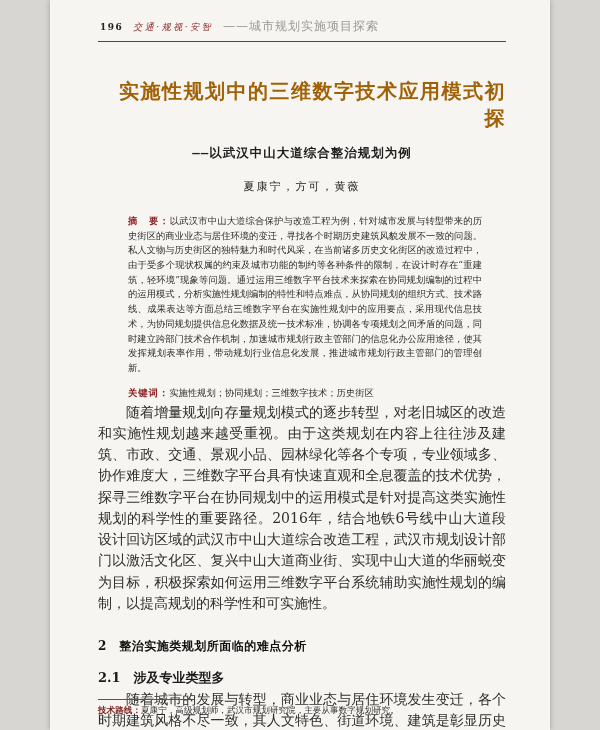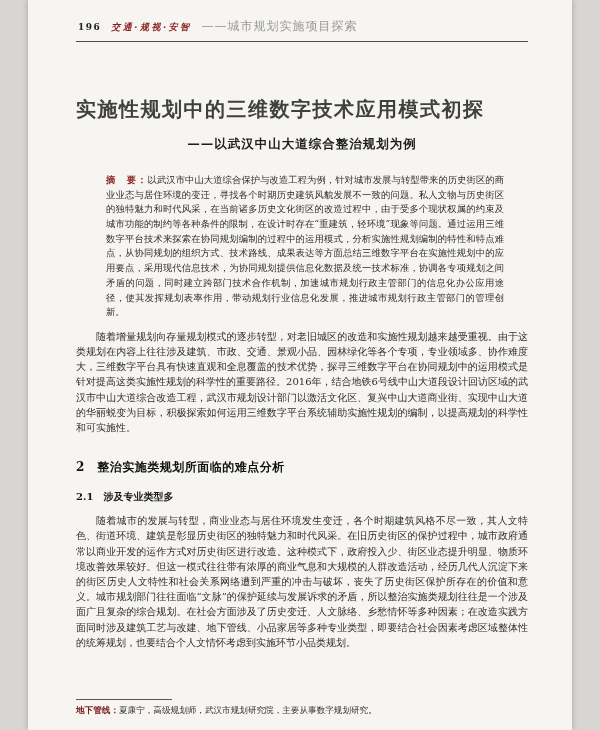--- a/index.html
+++ b/index.html
@@ -1,69 +1,71 @@
 <!DOCTYPE html>
 <html><head>
 <meta charset="utf-8">
 <style>
   * { margin:0; padding:0; box-sizing:border-box; }
   html, body { background:#d8d6d2; font-family:"DejaVu Serif","Liberation Serif",serif; }
   .page {
-    width:544px; height:730px; margin:0 auto; position:relative;
+    width:500px; height:730px; margin:0 auto; position:relative;
     background:#f6f5f1; color:#2b2b2b; overflow:hidden;
     padding:14px 44px 0 48px;
     box-shadow:0 0 6px rgba(0,0,0,.25);
   }
   
   .page-header { display:flex; align-items:baseline; gap:10px; font-size:9px;
     padding:4px 2px 6px 2px; border-bottom:1.5px solid #4a4a4a; }
   .page-num { font-weight:bold; letter-spacing:1.5px; color:#222; }
-  .journal { color:#8a1f1f; font-weight:bold; font-style:italic; letter-spacing:2.5px; }
+  .journal { color:#8a1f1f; font-weight:normal; font-style:italic; letter-spacing:2.5px; }
   .journal-sub { color:#9a9a96; font-size:12px; letter-spacing:1px; }
   
-  .title { text-align:left; font-size:20px; font-weight:bold; margin-top:54px;
-    letter-spacing:1.5px; color:#404040; }
-  .subtitle { text-align:center; font-size:12.5px; font-weight:bold; margin-top:13px; color:#1f1f1f; letter-spacing:1px; }
+  .title { text-align:right; font-size:20px; font-weight:bold; margin-top:36px;
+    letter-spacing:1.5px; color:#a16207; }
+  .subtitle { text-align:center; font-size:12.5px; font-weight:bold; margin-top:13px; color:#1f1f1f; letter-spacing:1px;font-family:Liberation Mono, monospace; }
   .authors { text-align:center; font-size:11px; margin-top:17px; letter-spacing:2px; color:#222; }
   .affiliation { text-align:center; font-size:9.5px; margin-top:9px; color:#333; letter-spacing:.5px; }
   
   .abstract { margin:20px 24px 0 30px; font-size:9.3px; line-height:1.58; text-align:justify; color:#2e2e2e; }
   .keywords { margin:11px 24px 0 30px; font-size:9.3px; color:#2e2e2e; }
   .label-red { color:#8a1f1f; font-weight:bold; letter-spacing:1px;margin-top:44px; }
   
   .section-heading { font-size:12px; font-weight:bold; margin-top:24px; color:#121212; letter-spacing:.5px; }
-  .subsection-heading { font-size:10px; font-weight:bold; margin-top:14px; color:#1a1a1a; }
-  .body-para { font-size:10px; line-height:1.52; text-align:justify; text-indent:2em; margin-top:9px; color:#2e2e2e; }
+  .subsection-heading { font-size:13px; font-weight:bold; margin-top:14px; color:#1a1a1a; }
+  .body-para { font-size:14px; line-height:1.52; text-align:justify; text-indent:2em; margin-top:2px; color:#2e2e2e; }
   
   .page-footer { position:absolute; left:48px; right:44px; bottom:13px; }
   .footer-rule { width:96px; border-top:1px solid #555; margin-bottom:5px; }
   .bio { font-size:8.6px; color:#333; }
   .bio-label { color:#7a1a1a; font-weight:bold; }
 </style>
 </head>
 <body>
 
 <div class="page">
 
   <header class="page-header">
     <span class="page-num">196</span>
     <span class="journal">交通·规视·安智</span>
     <span class="journal-sub">——城市规划实施项目探索</span>
   </header>
 
   <h1 class="title">实施性规划中的三维数字技术应用模式初探</h1>
   <div class="subtitle">——以武汉中山大道综合整治规划为例</div>
+  <div class="authors">夏康宁，方可，黄薇</div>
 
   <p class="abstract"><span class="label-red">摘　要：</span><span>以武汉市中山大道综合保护与改造工程为例，针对城市发展与转型带来的历史街区的商业业态与居住环境的变迁，寻找各个时期历史建筑风貌发展不一致的问题。私人文物与历史街区的独特魅力和时代风采，在当前诸多历史文化街区的改造过程中，由于受多个现状权属的约束及城市功能的制约等各种条件的限制，在设计时存在“重建筑，轻环境”现象等问题。通过运用三维数字平台技术来探索在协同规划编制的过程中的运用模式，分析实施性规划编制的特性和特点难点，从协同规划的组织方式、技术路线、成果表达等方面总结三维数字平台在实施性规划中的应用要点，采用现代信息技术，为协同规划提供信息化数据及统一技术标准，协调各专项规划之间矛盾的问题，同时建立跨部门技术合作机制，加速城市规划行政主管部门的信息化办公应用途径，使其发挥规划表率作用，带动规划行业信息化发展，推进城市规划行政主管部门的管理创新。</span></p>
 
+  <p class="keywords"><span class="label-red">关键词：</span><span>实施性规划；协同规划；三维数字技术；历史街区</span></p>
 
   <p class="body-para">随着增量规划向存量规划模式的逐步转型，对老旧城区的改造和实施性规划越来越受重视。由于这类规划在内容上往往涉及建筑、市政、交通、景观小品、园林绿化等各个专项，专业领域多、协作难度大，三维数字平台具有快速直观和全息覆盖的技术优势，探寻三维数字平台在协同规划中的运用模式是针对提高这类实施性规划的科学性的重要路径。2016年，结合地铁6号线中山大道段设计回访区域的武汉市中山大道综合改造工程，武汉市规划设计部门以激活文化区、复兴中山大道商业街、实现中山大道的华丽蜕变为目标，积极探索如何运用三维数字平台系统辅助实施性规划的编制，以提高规划的科学性和可实施性。</p>
 
   <h3 class="section-heading">2　整治实施类规划所面临的难点分析</h3>
   <h4 class="subsection-heading">2.1　涉及专业类型多</h4>
   <p class="body-para">随着城市的发展与转型，商业业态与居住环境发生变迁，各个时期建筑风格不尽一致，其人文特色、街道环境、建筑是彰显历史街区的独特魅力和时代风采。在旧历史街区的保护过程中，城市政府通常以商业开发的运作方式对历史街区进行改造。这种模式下，政府投入少、街区业态提升明显、物质环境改善效果较好。但这一模式往往带有浓厚的商业气息和大规模的人群改造活动，经历几代人沉淀下来的街区历史人文特性和社会关系网络遭到严重的冲击与破坏，丧失了历史街区保护所存在的价值和意义。城市规划部门往往面临“文脉”的保护延续与发展诉求的矛盾，所以整治实施类规划往往是一个涉及面广且复杂的综合规划。在社会方面涉及了历史变迁、人文脉络、乡愁情怀等多种因素；在改造实践方面同时涉及建筑工艺与改建、地下管线、小品家居等多种专业类型，即要结合社会因素考虑区域整体性的统筹规划，也要结合个人文情怀考虑到实施环节小品类规划。</p>
 
   <footer class="page-footer">
     <div class="footer-rule"></div>
-    <p class="bio"><span class="bio-label">地下管线：</span><span>夏康宁，高级规划师，武汉市规划研究院，主要从事数字规划研究。</span></p>
+    <p class="bio"><span class="bio-label">技术路线：</span><span>夏康宁，高级规划师，武汉市规划研究院，主要从事数字规划研究。</span></p>
   </footer>
 
 </div>
 
 </body></html>

